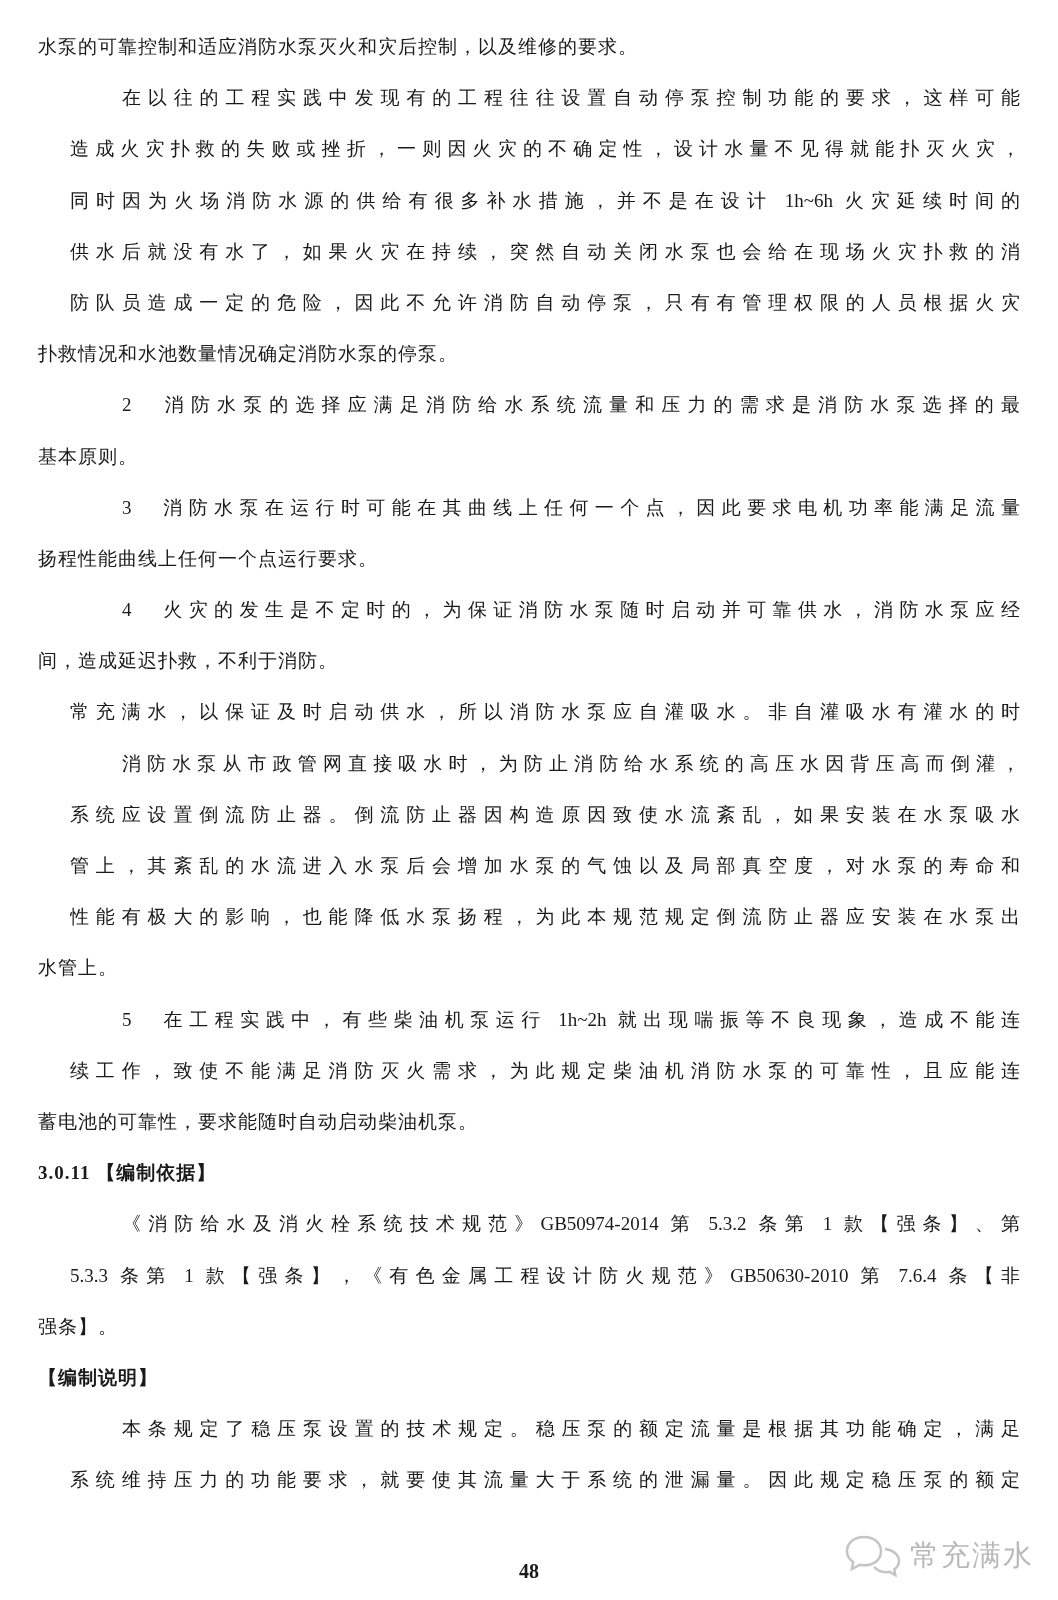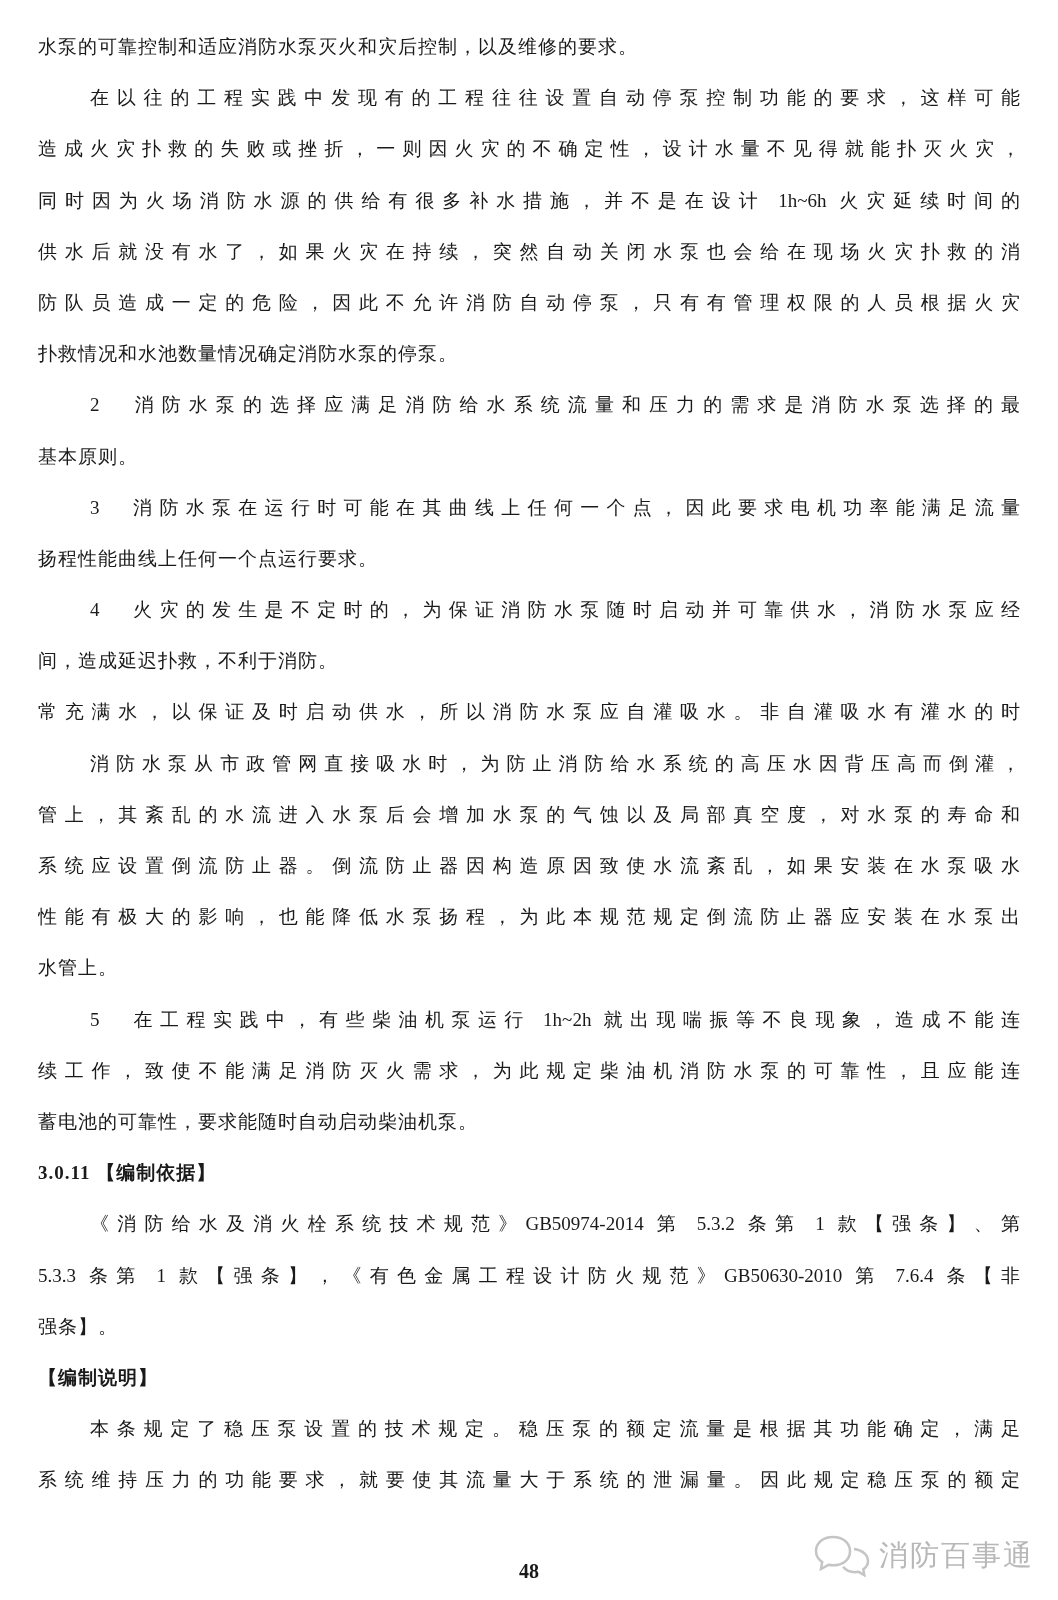--- a/index.html
+++ b/index.html
@@ -34,20 +34,21 @@
     white-space: nowrap;
     overflow: visible;
   }
   .tline.justify {
     white-space: normal;
     text-align: justify;
     text-align-last: justify;
     text-justify: distribute;
     overflow: hidden;
     letter-spacing: 0;
+    margin-left: 32px;
   }
   .tline.bold {
     font-weight: bold;
   }
   .footer-pagenum {
     position: absolute;
     left: 0;
     top: 1560px;
     width: 100%;
     text-align: center;
@@ -90,22 +91,22 @@
       <div class="tline justify">防队员造成一定的危险，因此不允许消防自动停泵，只有有管理权限的人员根据火灾</div>
       <div class="tline">扑救情况和水池数量情况确定消防水泵的停泵。</div>
       <div class="tline justify" style="padding-left: 52px;">2　消防水泵的选择应满足消防给水系统流量和压力的需求是消防水泵选择的最</div>
       <div class="tline">基本原则。</div>
       <div class="tline justify" style="padding-left: 52px;">3　消防水泵在运行时可能在其曲线上任何一个点，因此要求电机功率能满足流量</div>
       <div class="tline">扬程性能曲线上任何一个点运行要求。</div>
       <div class="tline justify" style="padding-left: 52px;">4　火灾的发生是不定时的，为保证消防水泵随时启动并可靠供水，消防水泵应经</div>
       <div class="tline">间，造成延迟扑救，不利于消防。</div>
       <div class="tline justify">常充满水，以保证及时启动供水，所以消防水泵应自灌吸水。非自灌吸水有灌水的时</div>
       <div class="tline justify" style="padding-left: 52px;">消防水泵从市政管网直接吸水时，为防止消防给水系统的高压水因背压高而倒灌，</div>
+      <div class="tline justify">系统应设置倒流防止器。倒流防止器因构造原因致使水流紊乱，如果安装在水泵吸水</div>
       <div class="tline justify">管上，其紊乱的水流进入水泵后会增加水泵的气蚀以及局部真空度，对水泵的寿命和</div>
-      <div class="tline justify">系统应设置倒流防止器。倒流防止器因构造原因致使水流紊乱，如果安装在水泵吸水</div>
       <div class="tline justify">性能有极大的影响，也能降低水泵扬程，为此本规范规定倒流防止器应安装在水泵出</div>
       <div class="tline">水管上。</div>
       <div class="tline justify" style="padding-left: 52px;">5　在工程实践中，有些柴油机泵运行 1h~2h 就出现喘振等不良现象，造成不能连</div>
       <div class="tline justify">续工作，致使不能满足消防灭火需求，为此规定柴油机消防水泵的可靠性，且应能连</div>
       <div class="tline">蓄电池的可靠性，要求能随时自动启动柴油机泵。</div>
       <div class="tline bold">3.0.11 【编制依据】</div>
       <div class="tline justify" style="padding-left: 52px;">《消防给水及消火栓系统技术规范》GB50974-2014 第 5.3.2 条第 1 款【强条】、第</div>
       <div class="tline justify">5.3.3 条第 1 款【强条】，《有色金属工程设计防火规范》GB50630-2010 第 7.6.4 条【非</div>
       <div class="tline">强条】。</div>
       <div class="tline bold">【编制说明】</div>
@@ -115,18 +116,18 @@
 
   <div class="watermark">
     <span class="wm-icon">
       <svg viewBox="0 0 58 46" width="58" height="46">
         <g fill="none" stroke="rgba(150,150,150,0.55)" stroke-width="2.5">
           <path d="M20 4 C10 4 3 10 3 18 c0 4.5 2.4 8.4 6.2 11 L8 36 l7.5-4.2 c1.4 .3 3 .5 4.5 .5 9.9 0 17-5.6 17-14.1 C37 10 30 4 20 4 Z"></path>
           <path d="M41 16 c8 .8 14 5.7 14 12 0 3.4-1.8 6.4-4.7 8.4 L51.3 42 l-5.7-3.2 c-1 .2-2.2 .4-3.4 .4-5.1 0-9.6-2.1-12.1-5.4"></path>
         </g>
       </svg>
     </span>
-    <span class="wm-label">消防百事通</span>
+    <span class="wm-label">常充满水</span>
   </div>
 
   <div class="footer-pagenum">48</div>
 
 </div>
 
 </body></html>

